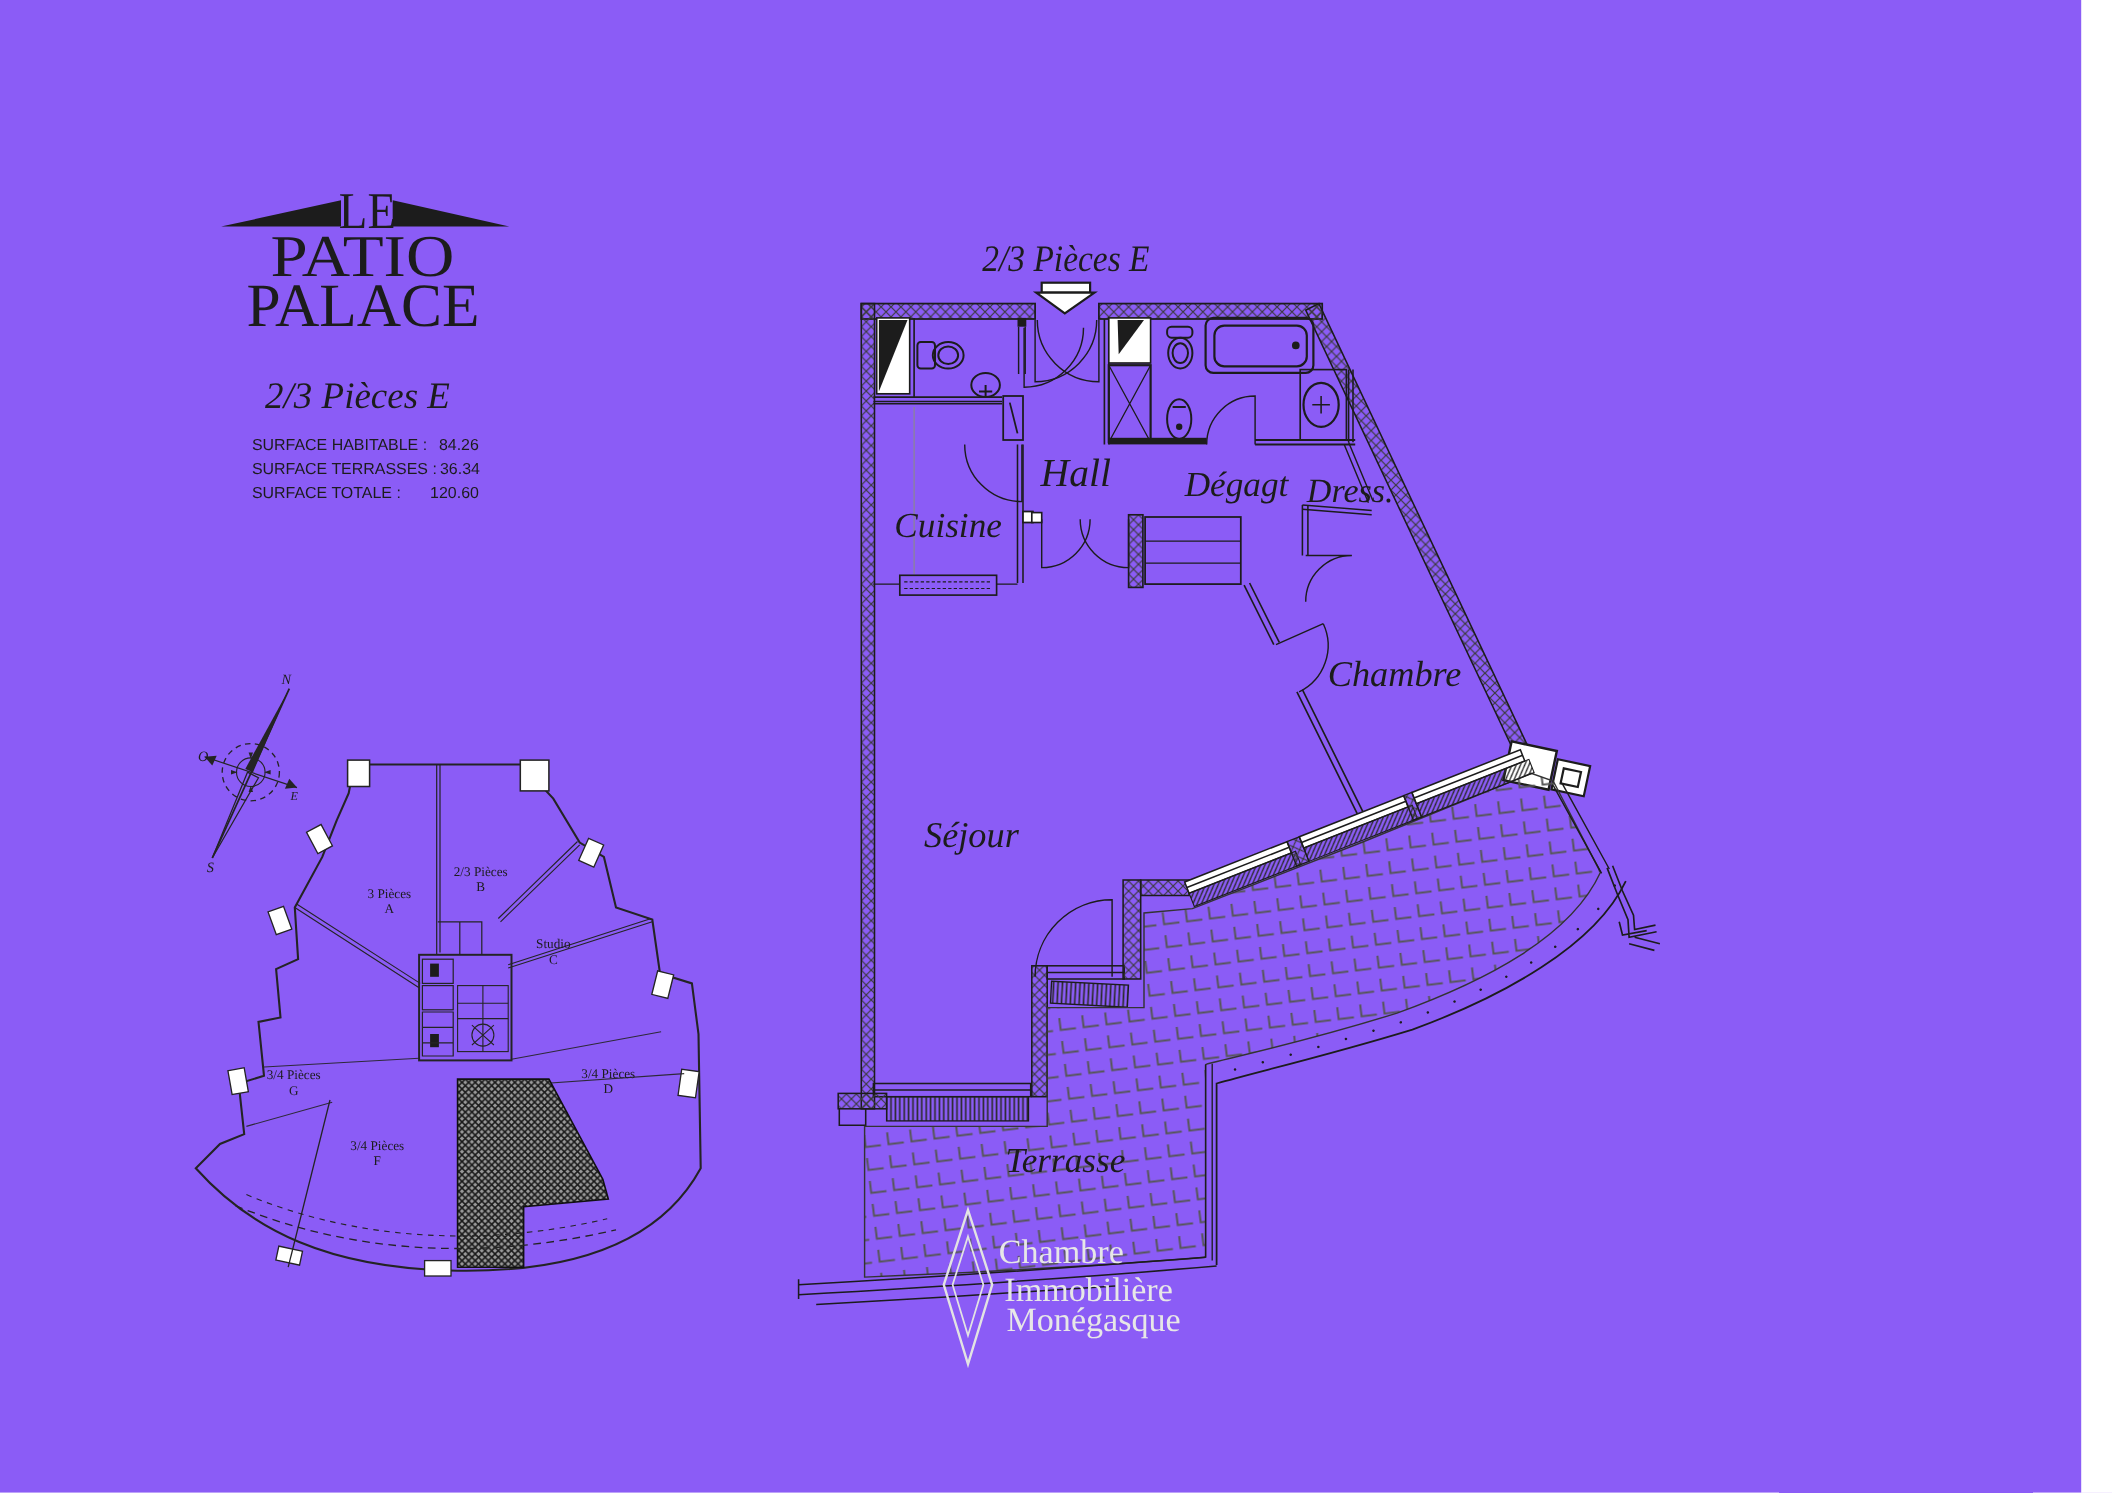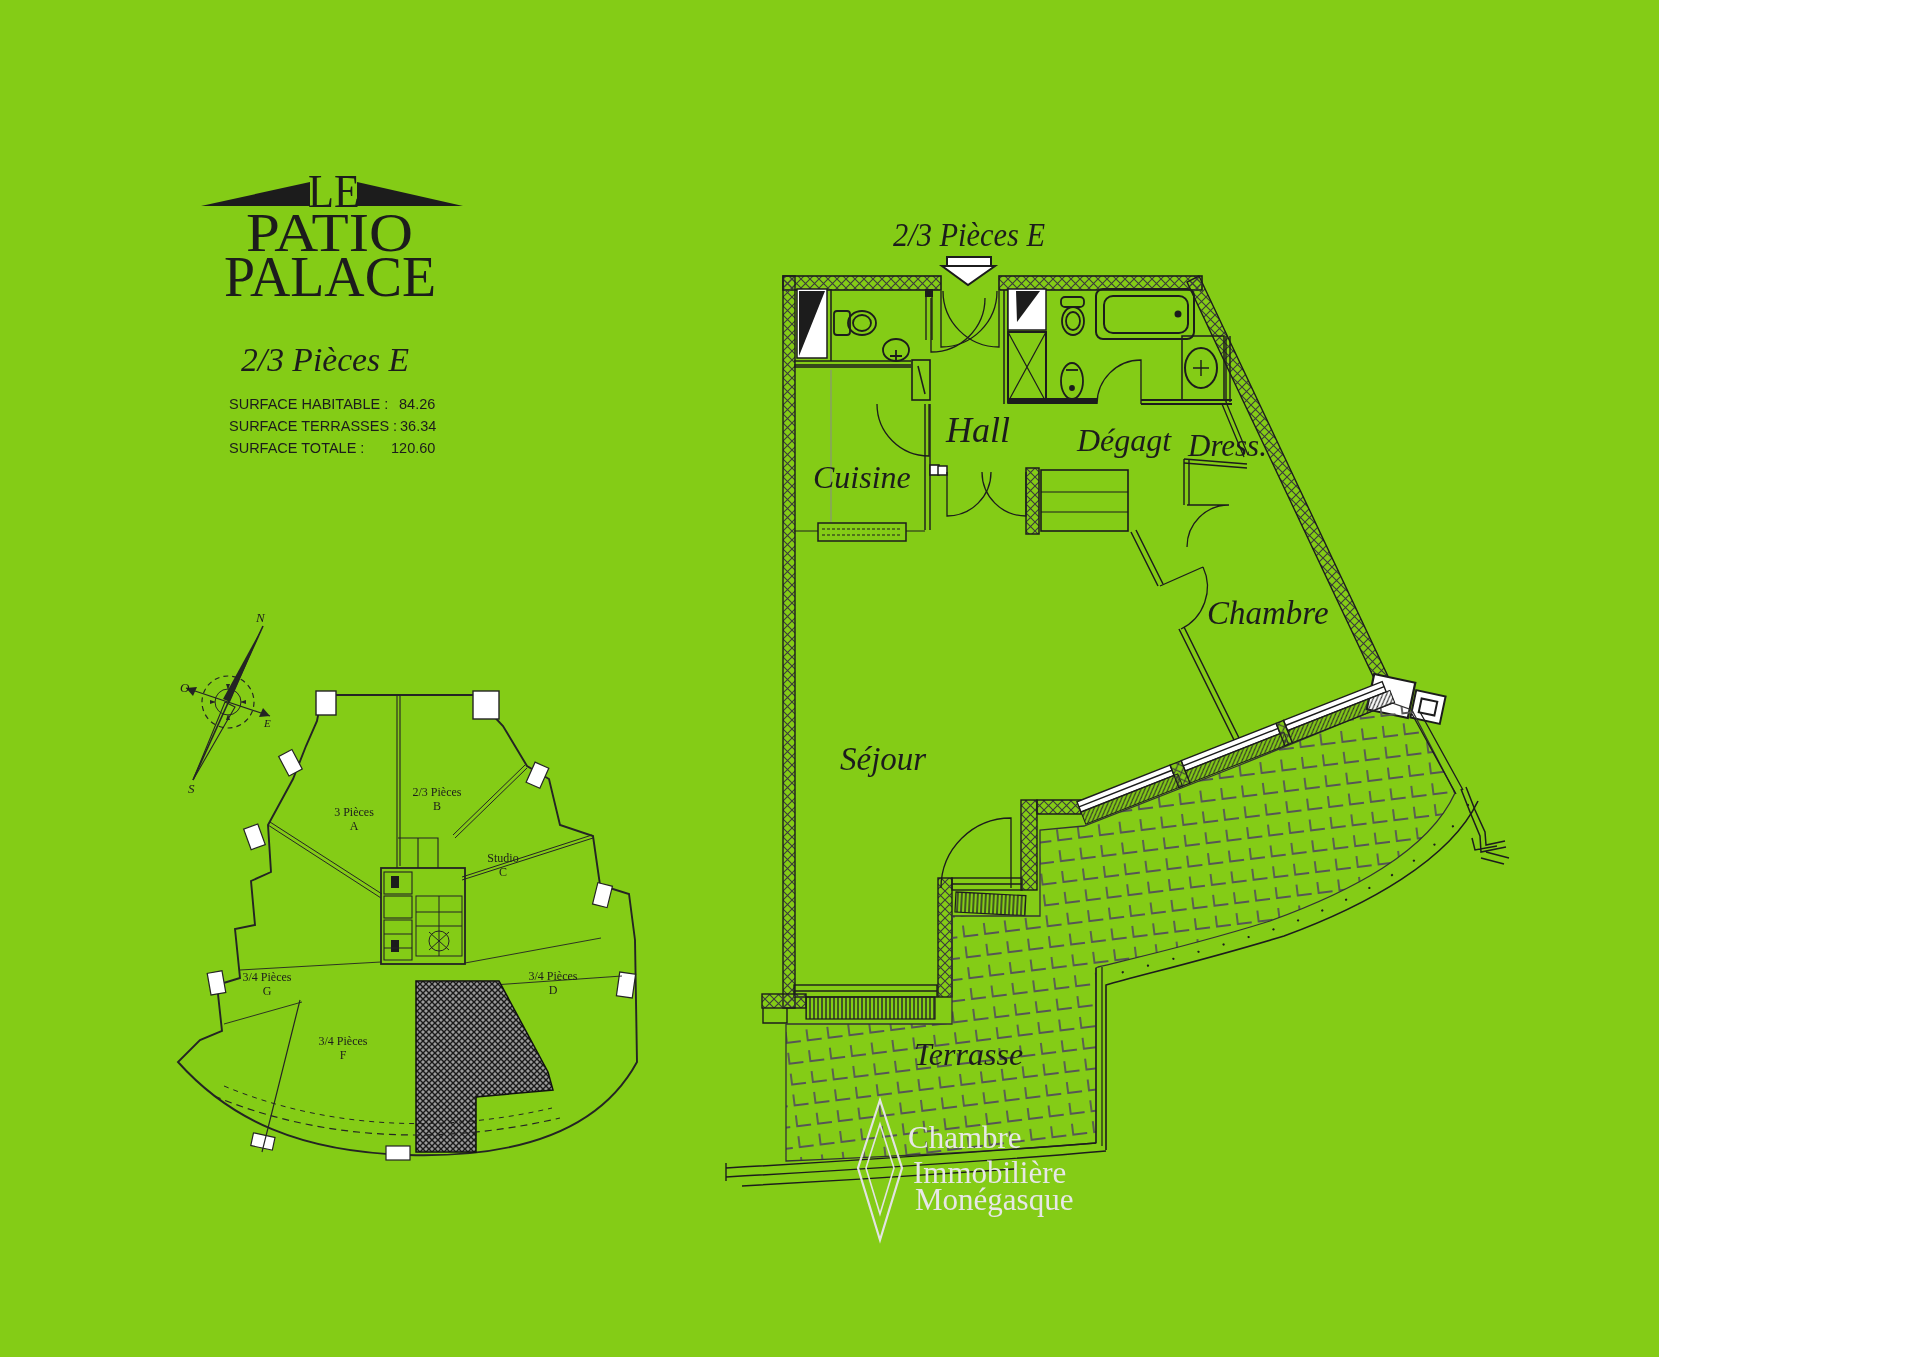--- a/index.html
+++ b/index.html
@@ -1,16 +1,16 @@
 <!DOCTYPE html>
 <html><head>
 <meta charset="utf-8">
 <style>
   html,body{margin:0;padding:0;background:#ffffff;}
-  #page{position:relative;width:1659px;height:1357px;background:#84cc16;overflow:hidden;}
+  #page{position:relative;width:1892px;height:1357px;background:#8b5cf6;overflow:hidden;}
   svg{position:absolute;top:0;left:0;}
   text{font-family:"Liberation Serif", serif;fill:#1c1c1c;}
   .sans{font-family:"Liberation Sans", sans-serif;}
 </style>
 </head>
 <body>
 <div id="page">
 <svg width="1920" height="1357" viewBox="0 0 1920 1357">
 <defs>
   <pattern id="wallhatch" width="9" height="9" patternUnits="userSpaceOnUse">

